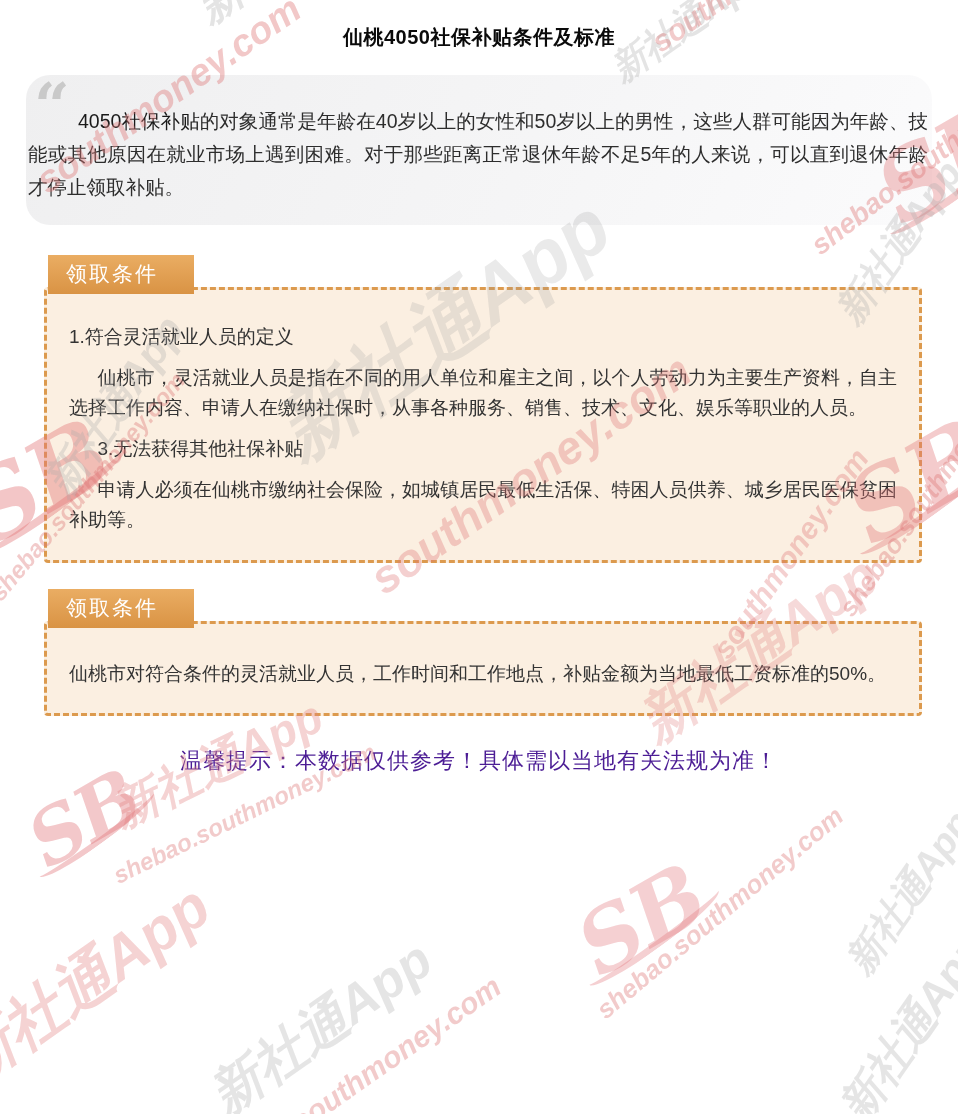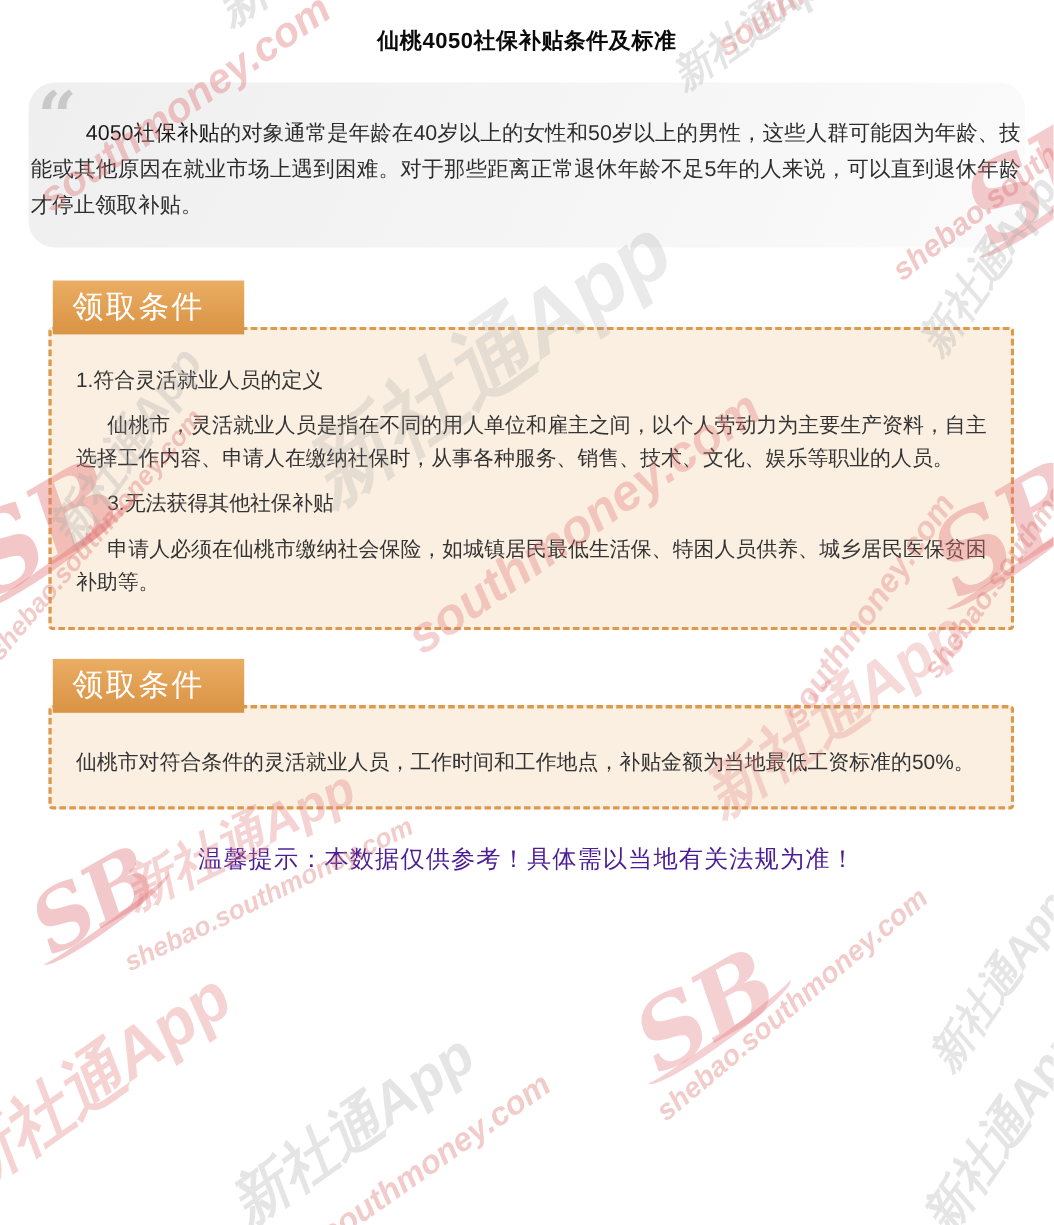--- a/index.html
+++ b/index.html
@@ -27,21 +27,21 @@
     font-size:19.5px;line-height:33px;color:#2d2d2d;
     text-indent:50px;text-align:justify;
   }
   .intro-text b{font-weight:400;color:#1a1a1a;}
   
   .section{position:relative;margin:30px 36px 0;}
   .section.second{margin-top:26px;}
   .sec-header{
     position:relative;z-index:2;display:inline-block;margin-left:12px;
     padding:5px 36px 6px 18px;
-    font-size:28px;letter-spacing:2px;color:#ffffff;
+    font-size:21px;letter-spacing:2px;color:#ffffff;
     background:linear-gradient(180deg,#eaad63,#d99344);
   }
   .dashed-box{
     position:relative;z-index:1;margin:-7px 0 12px 8px;
     border:3px dashed #DC9A4E;border-radius:4px;
     background:#FBEFE1;
     padding:32px 22px 14px;
   }
   .dashed-box.standard{padding:34px 22px 12px;}
   .cond-heading,.cond-body,.standard-body{

